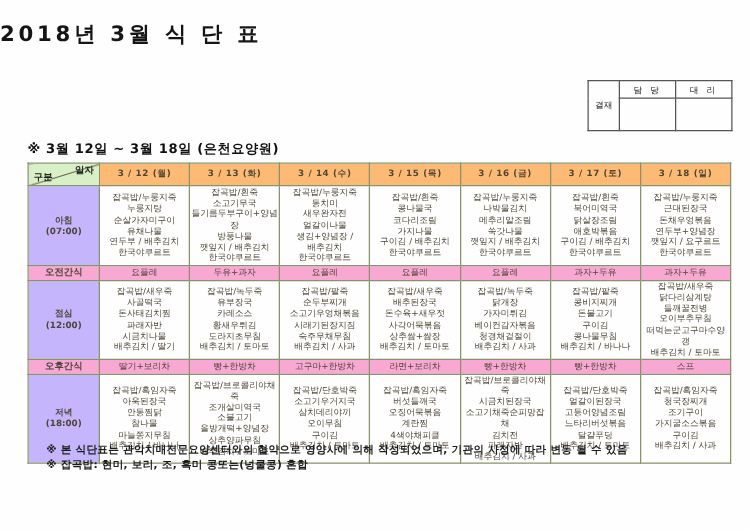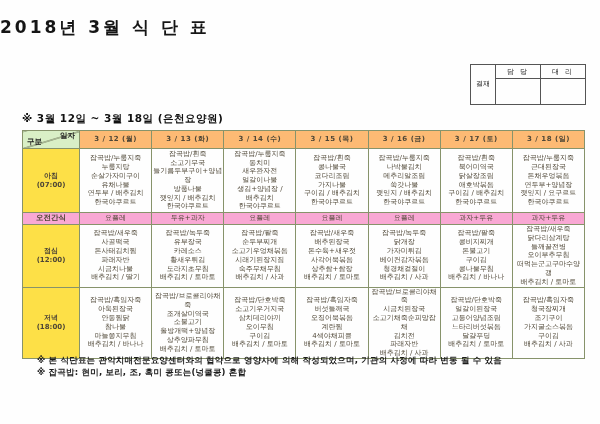--- a/index.html
+++ b/index.html
@@ -61,21 +61,21 @@
         rgba(0,0,0,0) calc(50% + 0.7px)),
       #d9efc6;
   }
   td.corner .corner-top{
     position:absolute;right:4px;top:1px;font-size:7.5px;font-weight:bold;color:#222;
   }
   td.corner .corner-bottom{
     position:absolute;left:4px;bottom:1px;font-size:7.5px;font-weight:bold;color:#222;
   }
   td.label-cell{
-    background:#fde047;font-weight:bold;font-size:8.5px;color:#33331f;
+    background:#c4b5fd;font-weight:bold;font-size:8.5px;color:#33331f;
     line-height:10px;
   }
   td.label-cell .time{font-size:7px;font-weight:bold;}
   tr.r-snack td{background:#f9a8d4;}
   tr.r-snack td.label-cell{font-size:7.5px;}
   tr.r-snack td.menu-cell{font-size:7px;color:#4e4636;}
   .notes{
     position:absolute;left:22px;top:355px;width:570px;
     font-size:8.5px;font-weight:bold;color:#1c1c1c;line-height:11.5px;
     letter-spacing:0.2px;
@@ -274,20 +274,46 @@
           </td>
           <td class="menu-cell">
             <div>잡곡밥/새우죽</div>
             <div>닭다리삼계탕</div>
             <div>들깨꿀전병</div>
             <div>오이부추무침</div>
             <div>떠먹는군고구마수양갱</div>
             <div>배추김치 / 토마토</div>
           </td>
         </tr>
+        <tr class="r-snack">
+          <td class="label-cell">
+            <div>오후간식</div>
+          </td>
+          <td class="menu-cell">
+            <div>딸기+보리차</div>
+          </td>
+          <td class="menu-cell">
+            <div>빵+한방차</div>
+          </td>
+          <td class="menu-cell">
+            <div>고구마+한방차</div>
+          </td>
+          <td class="menu-cell">
+            <div>라면+보리차</div>
+          </td>
+          <td class="menu-cell">
+            <div>빵+한방차</div>
+          </td>
+          <td class="menu-cell">
+            <div>빵+한방차</div>
+          </td>
+          <td class="menu-cell">
+            <div>스프</div>
+          </td>
+        </tr>
         <tr class="r-d">
           <td class="label-cell">
             <div>저녁</div>
             <div class="time">(18:00)</div>
           </td>
           <td class="menu-cell">
             <div>잡곡밥/흑임자죽</div>
             <div>아욱된장국</div>
             <div>안동찜닭</div>
             <div>참나물</div>

